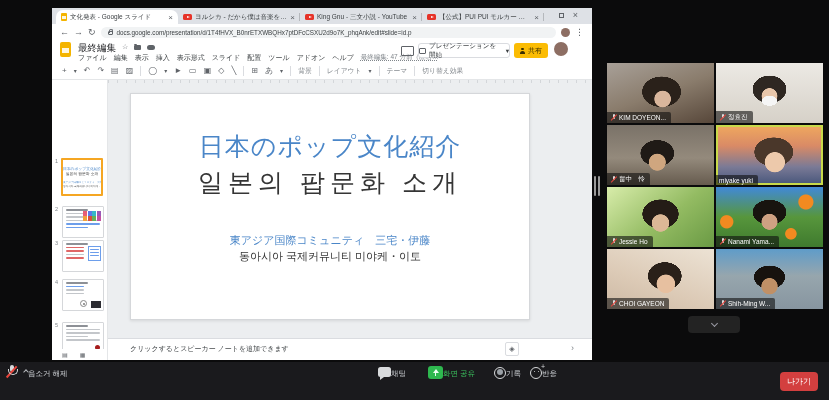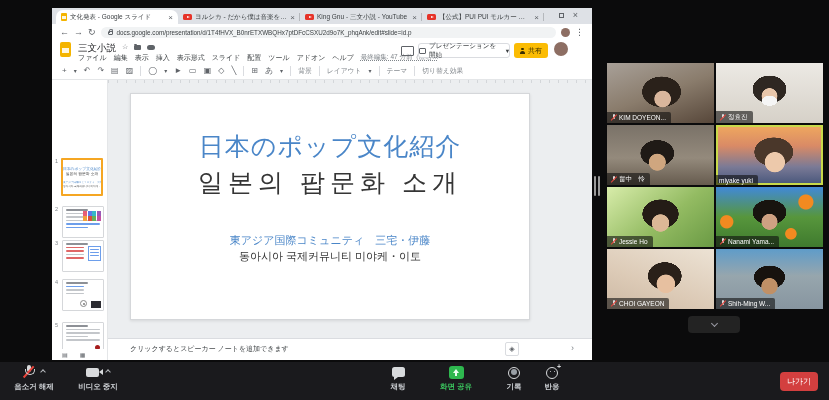--- a/index.html
+++ b/index.html
@@ -104,21 +104,21 @@
   .namechip { position:absolute; left:0; bottom:0; display:flex; align-items:center; gap:2px; background:rgba(15,15,15,.6); color:#fff; font-size:6.5px; padding:1.5px 5px 1.5px 3px; border-radius:0 2px 0 0; white-space:nowrap; }
   .micmute { width:7px; height:8px; position:relative; flex:none; }
   .micmute::before { content:""; position:absolute; left:2.5px; top:0.5px; width:2px; height:4.5px; background:#ddd; border-radius:1px; }
   .micmute::after { content:""; position:absolute; left:-0.5px; top:3.5px; width:8px; height:1.2px; background:#e8453c; transform:rotate(-45deg); }
 
   .collapsebtn { position:absolute; left:688px; top:316px; width:52px; height:17px; background:#232323; border-radius:4px; display:flex; align-items:center; justify-content:center; }
   .chevdown { width:5px; height:5px; border-right:1.5px solid #9a9aa4; border-bottom:1.5px solid #9a9aa4; transform:rotate(45deg); margin-top:-3px; }
 
   
   .zbar { position:absolute; left:0; bottom:0; width:829px; height:38px; background:#1a1a1d; }
-  .zb { position:absolute; top:3px; display:flex; flex-direction:column; align-items:center; color:#cfd2d6;font-weight:bold; }
+  .zb { position:absolute; top:3px; display:flex; flex-direction:row; align-items:center; color:#cfd2d6; }
   .zb .row { display:flex; align-items:flex-start; height:16px; }
   .zlabel { font-size:7.5px; margin-top:1px; white-space:nowrap; }
   .chup { width:4px; height:4px; border-left:1.4px solid #b5b8bc; border-top:1.4px solid #b5b8bc; transform:rotate(45deg); margin-left:7px; margin-top:5px; }
   .ico-mic { position:relative; width:11px; height:14px; }
   .ico-mic::before { content:""; position:absolute; left:3.5px; top:0; width:4px; height:7px; background:#d8dadc; border-radius:2px; }
   .ico-mic::after { content:""; position:absolute; left:1.5px; top:4px; width:8px; height:5px; border:1.2px solid #d8dadc; border-top:none; border-radius:0 0 6px 6px; }
   .ico-mic .slash { position:absolute; left:-2px; top:6px; width:15px; height:1.6px; background:#e8453c; transform:rotate(-48deg); }
   .ico-cam { width:13px; height:9px; background:#d8dadc; border-radius:2px; position:relative; margin-top:3px; }
   .ico-cam::after { content:""; position:absolute; right:-4px; top:1px; border-right:4px solid #d8dadc; border-top:3.5px solid transparent; border-bottom:3.5px solid transparent; }
   .ico-people { position:relative; width:15px; height:13px; margin-top:1px; }
@@ -179,21 +179,21 @@
       <div class="urlbox">
         <span class="ic-lock"></span>
         <span class="urltext">docs.google.com/presentation/d/1T4fHVX_B0nrETXWBQHx7ptDFcCSXU2d9o7K_phqAnk/edit#slide=id.p</span>
       </div>
       <span class="avatar-sm"></span>
       <span class="navglyph">⋮</span>
     </div>
 
     <div class="gsheader">
       <span class="gsicon"></span>
-      <span class="gstitle">三文小説</span>
+      <span class="gstitle">最終編集</span>
       <span class="gstitle-icons">
         <span>☆</span>
         <span class="ic-folder"></span>
         <span class="ic-cloud"></span>
       </span>
       <div class="gsmenus">
         <span>ファイル</span>
         <span>編集</span>
         <span>表示</span>
         <span>挿入</span>
@@ -413,27 +413,20 @@
   <div class="zbar">
     <div class="zb" style="left:6px;width:56px;">
       <span class="row">
           <span class="ico-mic">
             <span class="slash"></span>
           </span>
           <span class="chup"></span>
         </span>
       <span class="zlabel">음소거 해제</span>
     </div>
-    <div class="zb" style="left:66px;width:64px;">
-      <span class="row">
-          <span class="ico-cam"></span>
-          <span class="chup"></span>
-        </span>
-      <span class="zlabel">비디오 중지</span>
-    </div>
     <div class="zb" style="left:378px;width:40px;">
       <span class="row">
           <span class="ico-chat"></span>
         </span>
       <span class="zlabel">채팅</span>
     </div>
     <div class="zb green" style="left:428px;width:56px;">
       <span class="row">
           <span class="ico-share"></span>
         </span>

